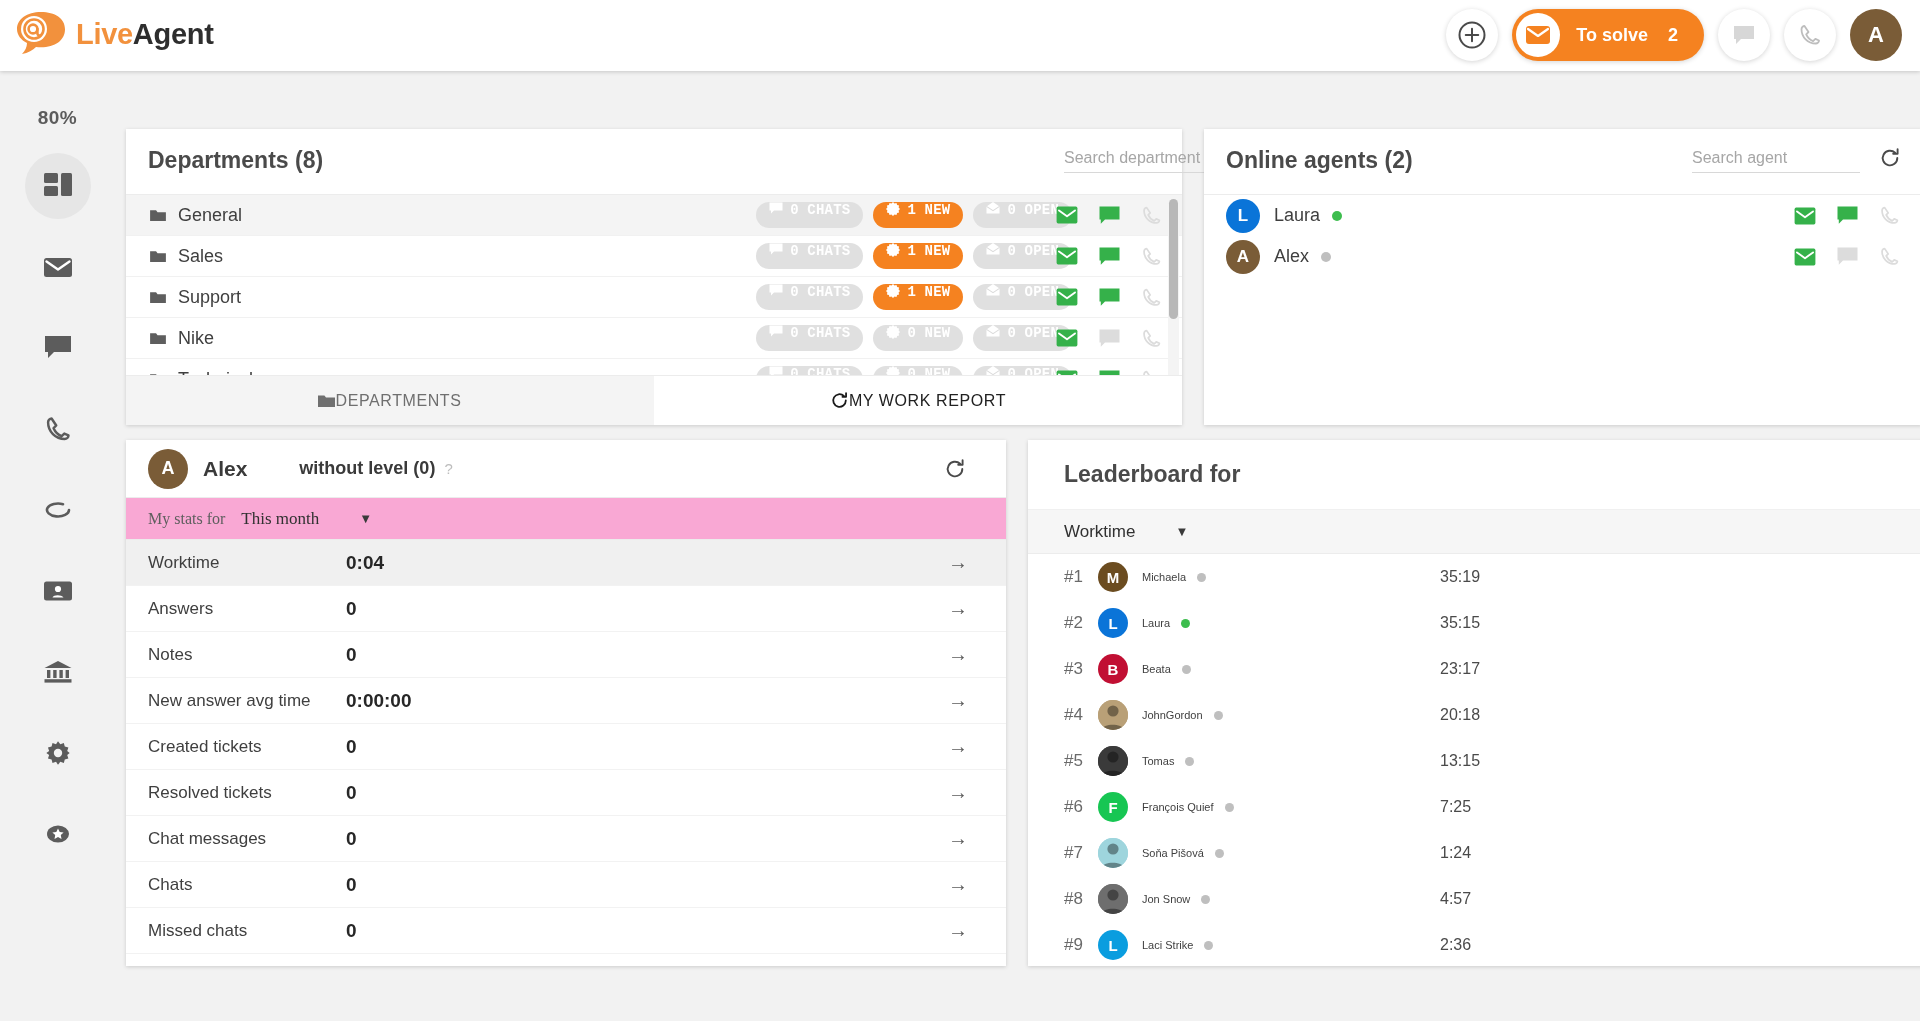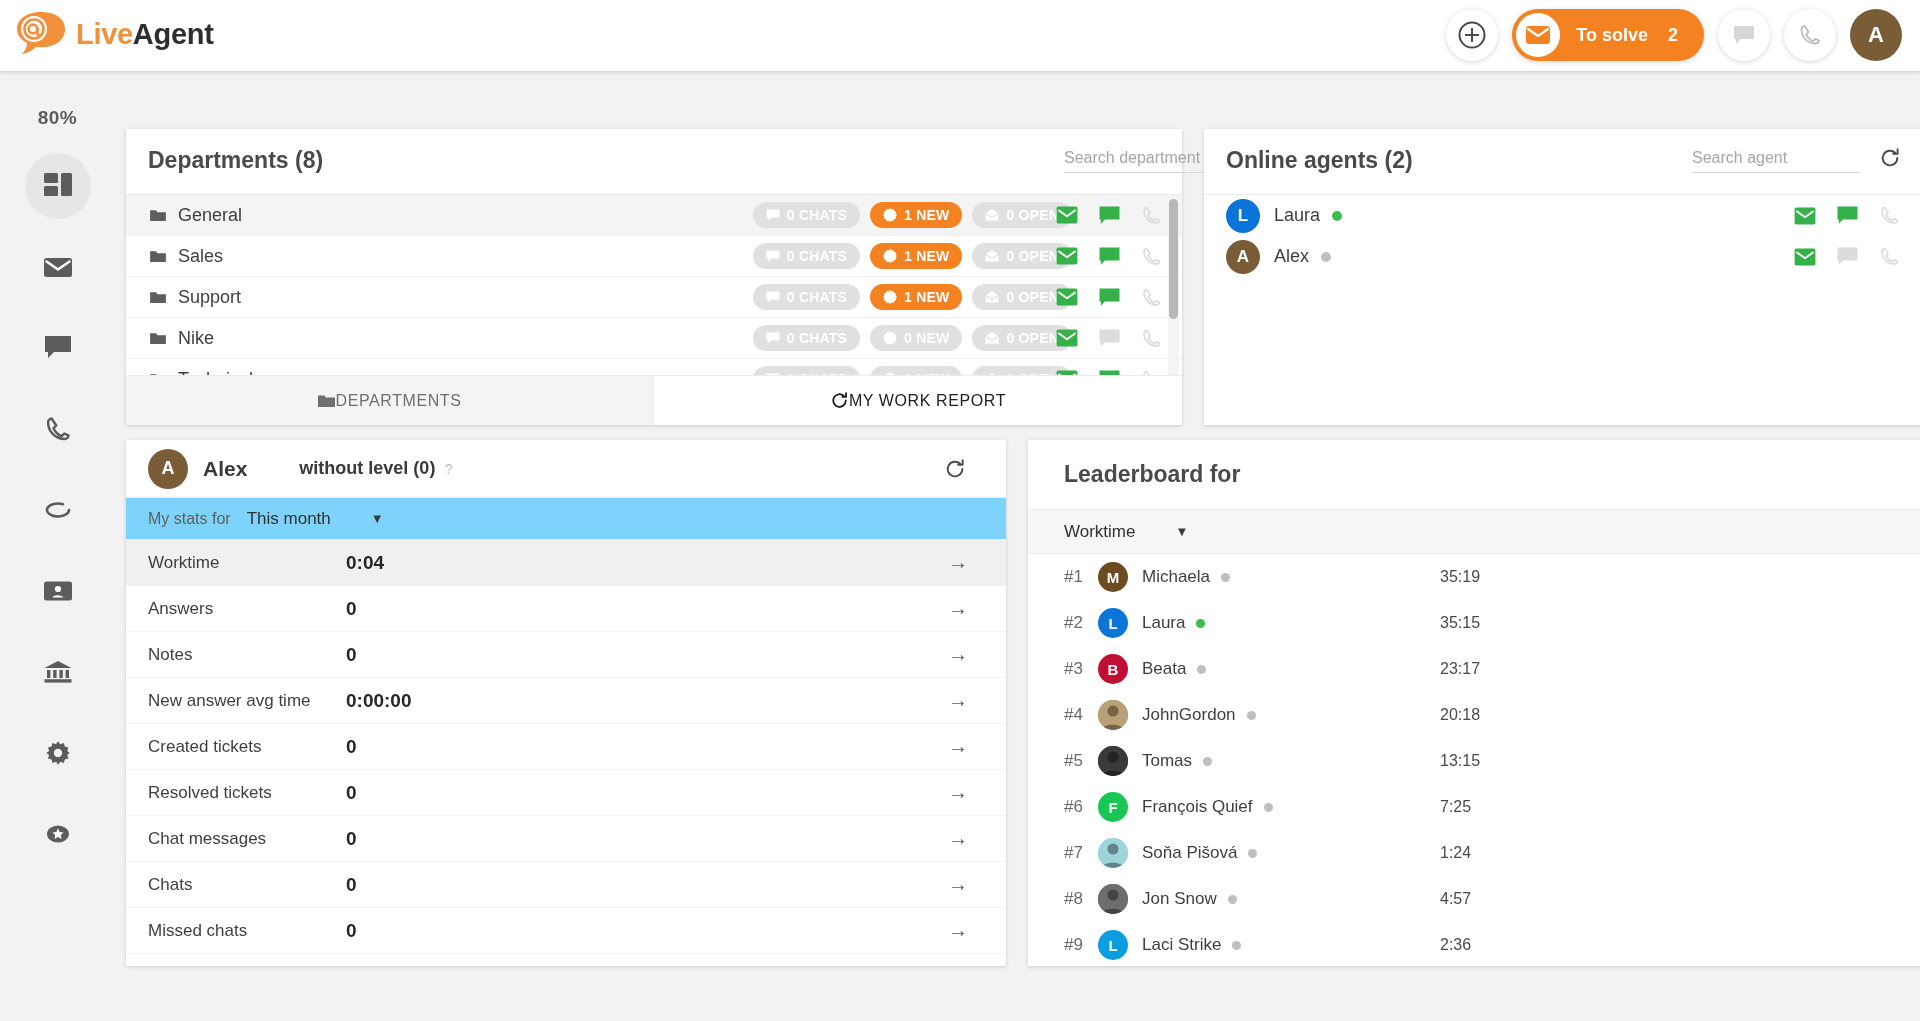--- a/index.html
+++ b/index.html
@@ -75,22 +75,22 @@
   #departments-panel { left: 126px; top: 129px; width: 1056px; height: 296px; }
   .dept-list { position: relative; height: 180px; overflow: hidden; }
   .dept-row {
     position: relative; height: 41px; display: flex; align-items: center;
     border-bottom: 1px solid #f1f1f1; padding-left: 24px;
   }
   .dept-row.hl { background: #f4f4f4; }
   .dept-name { font-size: 18px; color: #3f3f3f; margin-left: 12px; }
   .dept-badges { position: absolute; right: 110px; display: flex; align-items: center; gap: 10px; }
   .badge {
-    height: 26px; border-radius: 13px; display: flex; align-items: center;
-    padding: 0 13px; gap: 7px; font-size: 14px; font-weight: bold; letter-spacing: .2px;
+    height: 26px; border-radius: 13px; display: flex; 
+    padding: 0 13px; gap: 7px; font-size: 14px; font-weight: bold; letter-spacing: .2px; font-family: Liberation Mono, monospace;
   }
   .badge.grey { background: #e0e0e0; color: #fff; }
   .badge.orange { background: #f58220; color: #fff; }
   .dept-acts { position: absolute; right: 20px; display: flex; align-items: center; gap: 21px; }
 
   .dept-scroll { position: absolute; right: 3px; top: 0; width: 11px; height: 180px; background: #f4f4f4; }
   .dept-scroll i { position: absolute; top: 4px; left: 1px; width: 9px; height: 120px; background: #b8b8b8; border-radius: 5px; display: block; }
 
   .p-tabs { position: absolute; bottom: 0; left: 0; width: 100%; height: 50px; display: flex; border-top: 1px solid #ececec; }
   .p-tab {
@@ -109,40 +109,40 @@
   .dot.on { background: #3dbd4e; }
   .dot.off { background: #bfbfbf; }
   .agent-acts { position: absolute; right: 22px; display: flex; align-items: center; gap: 21px; }
 
   
   #workreport-panel { left: 126px; top: 440px; width: 880px; height: 526px; }
   .wr-head { position: relative; height: 58px; display: flex; align-items: center; padding-left: 22px; border-bottom: 1px solid #ececec; }
   .wr-name { font-size: 21px; font-weight: bold; color: #3a3a3a; margin-left: 15px; }
   .wr-level { font-size: 18px; font-weight: bold; color: #3a3a3a; margin-left: 52px; }
   .wr-q { font-size: 15px; color: #bdbdbd; margin-left: 9px; }
-  .wr-sub { position: relative; height: 42px; display: flex; align-items: center; padding-left: 22px; background: #7dd3fc; border-bottom: 1px solid #ececec; }
+  .wr-sub { position: relative; height: 42px; display: flex; align-items: center; padding-left: 22px; background: #f9a8d4; border-bottom: 1px solid #ececec; font-family: Liberation Serif, serif; }
   .wr-sub-lbl { font-size: 16px; color: #5e5e5e; }
   .wr-sub-val { font-size: 17px; color: #313131; margin-left: 16px; }
   .caret { margin-left: 40px; font-size: 13px; color: #3a3a3a; }
   .stat-row { position: relative; height: 46px; display: flex; align-items: center; padding-left: 22px; border-bottom: 1px solid #f2f2f2; }
   .stat-row.hl { background: #f0f0f0; }
   .stat-lbl { font-size: 17px; color: #3f3f3f; width: 198px; }
   .stat-val { font-size: 19px; font-weight: bold; color: #272727; }
   .stat-arrow { position: absolute; right: 38px; font-size: 20px; color: #5a5a5a; }
 
   
   #leaderboard-panel { left: 1028px; top: 440px; width: 905px; height: 526px; }
   .lb-head { height: 70px; display: flex; align-items: center; padding-left: 36px; border-bottom: 1px solid #f0f0f0; }
   .lb-title { font-size: 23px; font-weight: bold; color: #4a4a4a; }
   .lb-sub { height: 44px; display: flex; align-items: center; padding-left: 36px; background: #f6f6f6; border-bottom: 1px solid #ececec; }
   .lb-sub-val { font-size: 17px; color: #313131; }
   .lb-row { position: relative; height: 46px; display: flex; align-items: center; padding-left: 36px; }
   .lb-rank { font-size: 17px; color: #6a6a6a; width: 34px; }
   .lb-ava { width: 30px; height: 30px; border-radius: 50%; color: #fff; font-size: 15px; font-weight: bold; display: flex; align-items: center; justify-content: center; overflow: hidden; }
-  .lb-name { font-size: 17px; color: #3f3f3f; margin-left: 14px; }
+  .lb-name { font-size: 11px; color: #3f3f3f; margin-left: 14px; }
   .lb-dot { width: 9px; height: 9px; border-radius: 50%; margin-left: 11px; }
   .lb-val { position: absolute; left: 412px; font-size: 16px; color: #4a4a4a; }
 
   .photo { width: 100%; height: 100%; display: block; }
 </style>
 </head>
 <body>
 
 <div class="topbar">
   <div class="logo-wrap">

